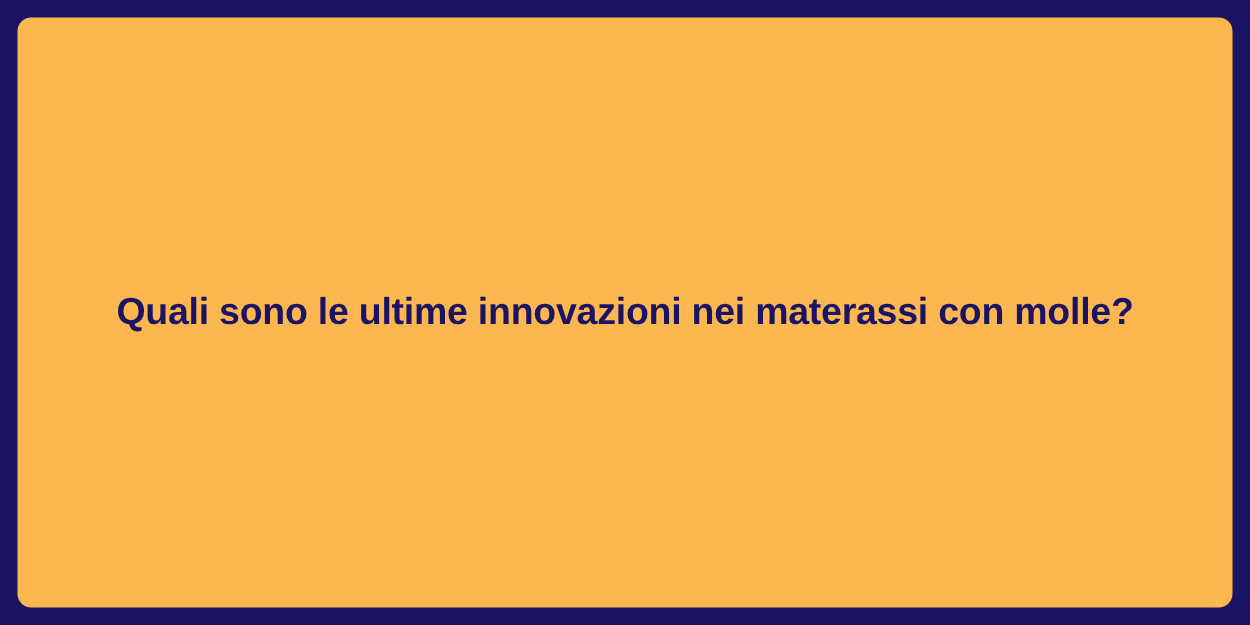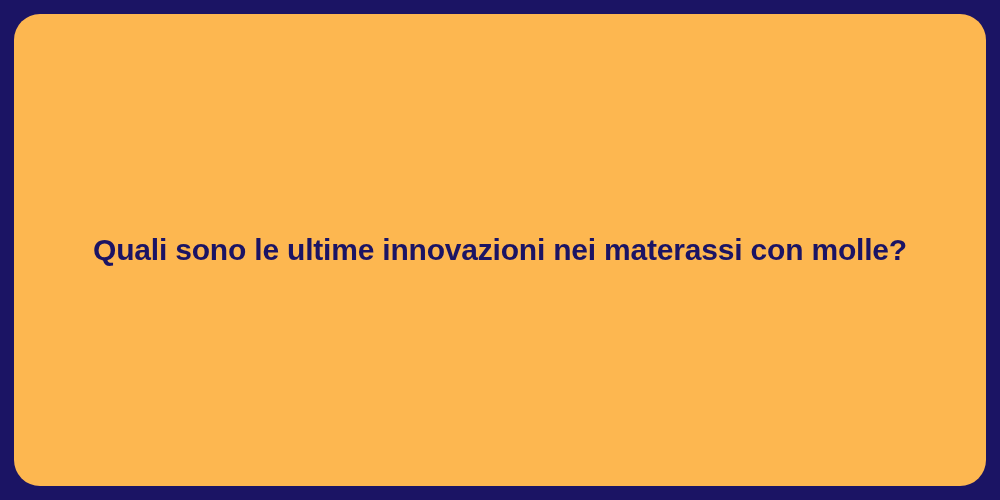--- a/index.html
+++ b/index.html
@@ -24,21 +24,21 @@
     background: #1b1464;
     padding: 14px;
   }
 
   
   .question-card {
     box-sizing: border-box;
     width: 100%;
     height: 100%;
     background: #fdb750;
-    border-radius: 26px;
+    border-radius: 11px;
     display: flex;
     align-items: center;
     justify-content: center;
     padding: 0 60px;
   }
 
   .question-text {
     margin: 0;
     color: #1b1464;
     font-family: "Liberation Sans", sans-serif;

